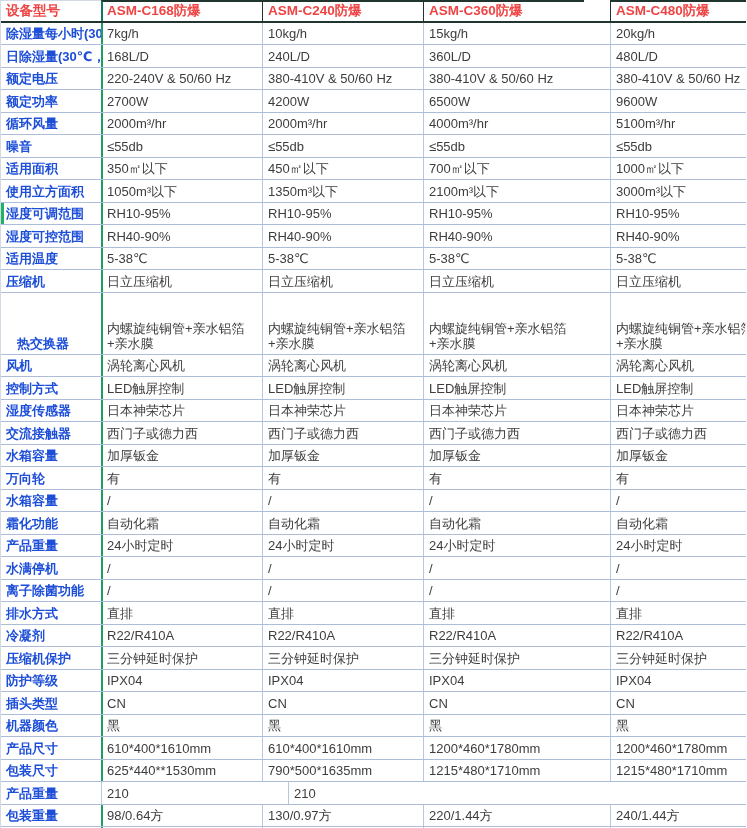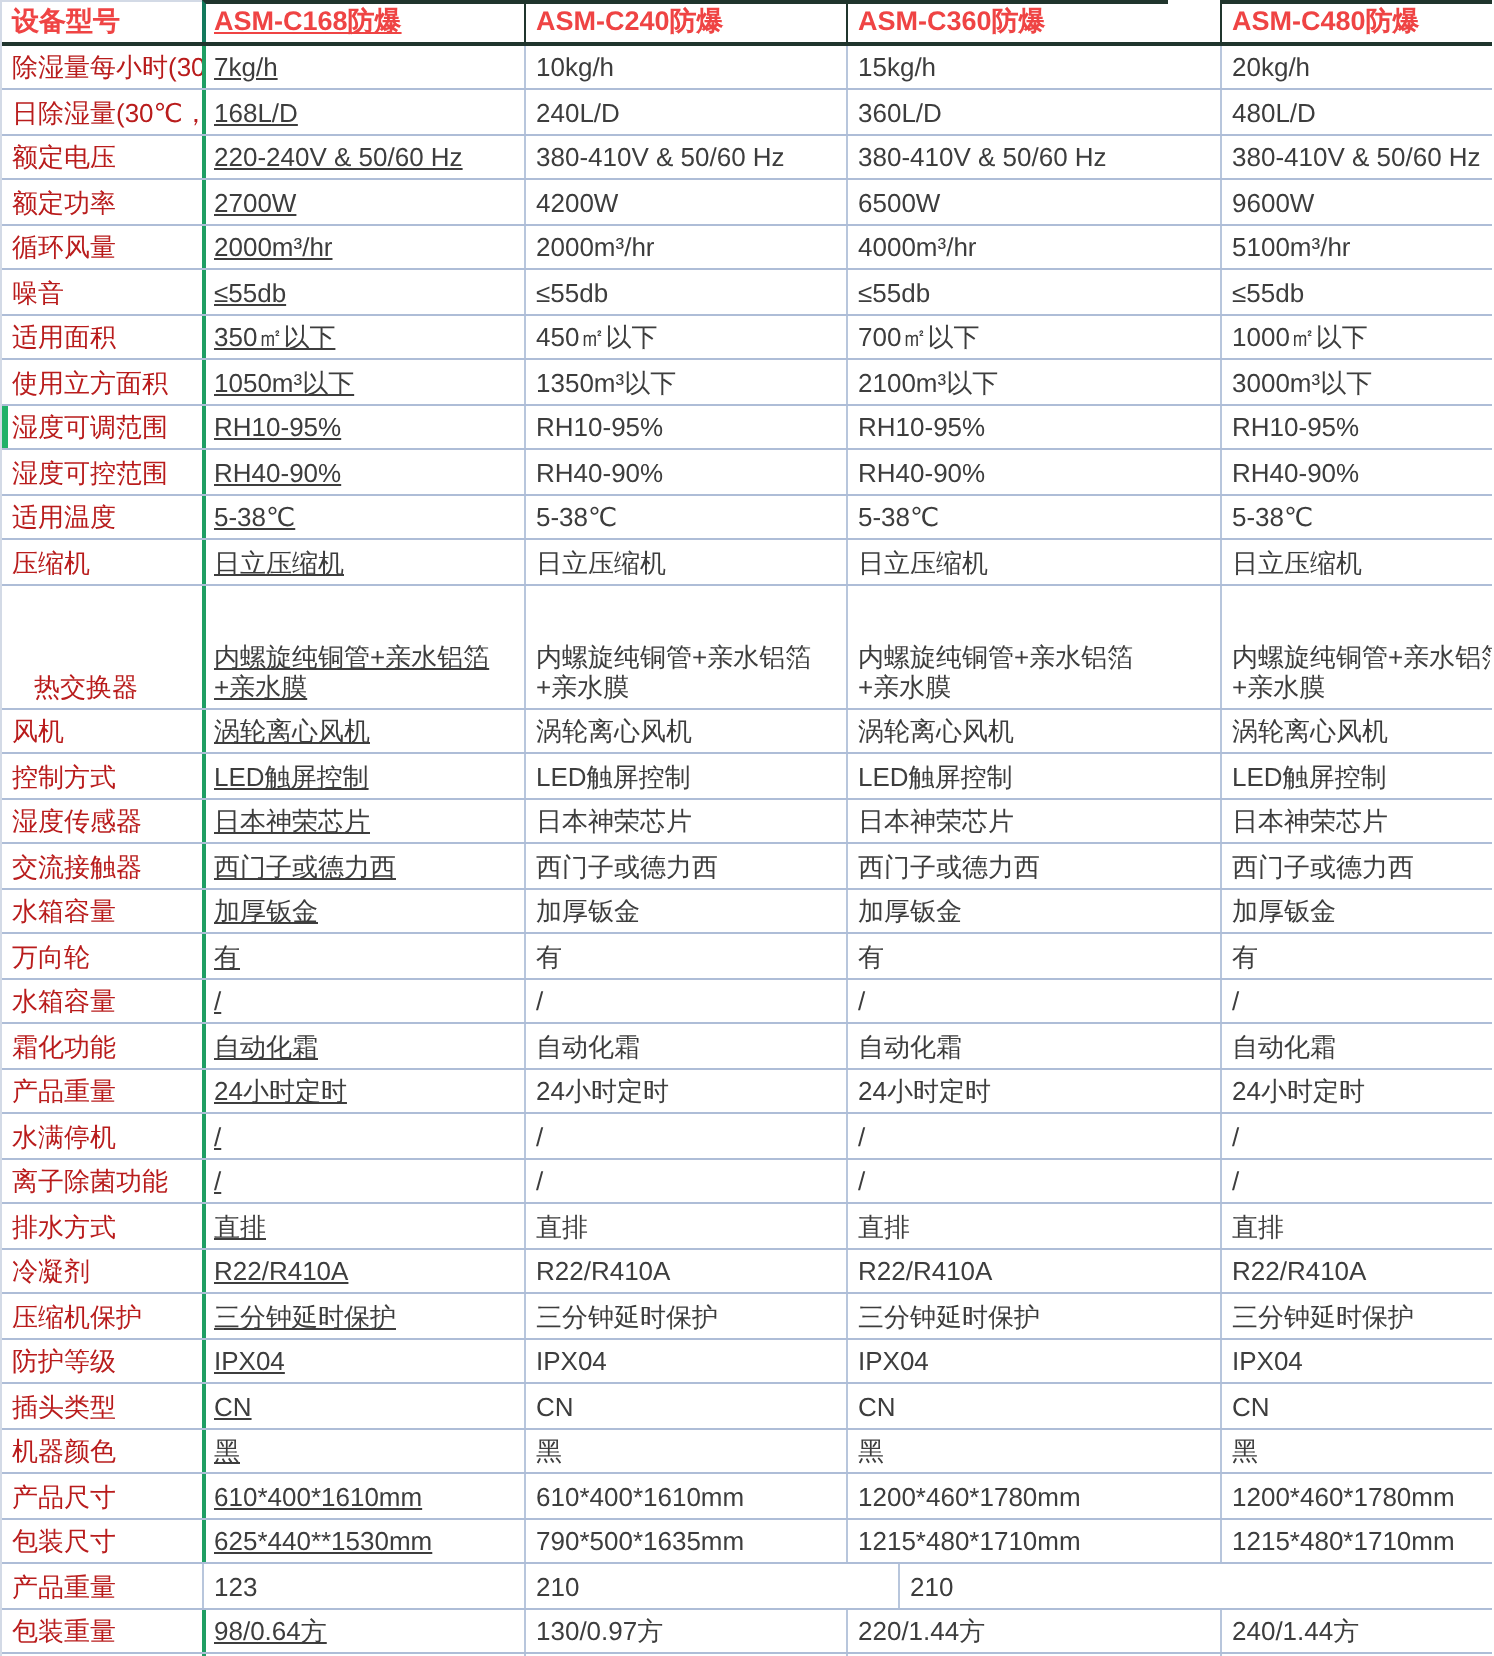--- a/index.html
+++ b/index.html
@@ -28,28 +28,28 @@
   }
   .cell {
     display: flex; align-items: flex-end;
     padding: 0 4px 3px 5px;
     overflow: hidden;
     border-left: 1px solid #b8c6dc;
     line-height: 15px;
   }
   .cell.col-a {
     width: 100px; flex: 0 0 100px;
-    font-weight: normal; color: #b91c1c;
+    font-weight: bold; color: #1d4ed8;
     white-space: nowrap; border-left: none;
     position: relative;
   }
   .cell.col-v { width: 161px; flex: 0 0 161px; }
   .cell.col-v.last { flex: 0 0 162px; width: 162px; margin-left: 26px; }
   
-  .cell.col-v.first { border-left: 2px solid #1f9e63; padding-left: 4px; text-decoration: underline; }
+  .cell.col-v.first { border-left: 2px solid #1f9e63; padding-left: 4px; }
   
   .header-row .cell {
     font-weight: bold; color: #ef4444; font-size: 13.5px;
     align-items: flex-end; white-space: nowrap;
   }
   .header-row .cell.col-v {
     border-top: 2px solid #20352d;
     border-left: 1px solid #20352d;
   }
   .header-row .cell.col-v.first { border-left: 2px solid #13795c; }
@@ -294,21 +294,20 @@
       </div>
       <div class="row">
         <div class="cell col-a">包装尺寸</div>
         <div class="cell col-v first">625*440**1530mm</div>
         <div class="cell col-v">790*500*1635mm</div>
         <div class="cell col-v">1215*480*1710mm</div>
         <div class="cell col-v last">1215*480*1710mm</div>
       </div>
       <div class="row">
         <div class="cell col-a">产品重量</div>
-        <div class="cell col-v">123</div>
         <div class="cell col-v">210</div>
         <div class="cell col-v last">210</div>
       </div>
       <div class="row">
         <div class="cell col-a">包装重量</div>
         <div class="cell col-v first">98/0.64方</div>
         <div class="cell col-v">130/0.97方</div>
         <div class="cell col-v">220/1.44方</div>
         <div class="cell col-v last">240/1.44方</div>
       </div>

